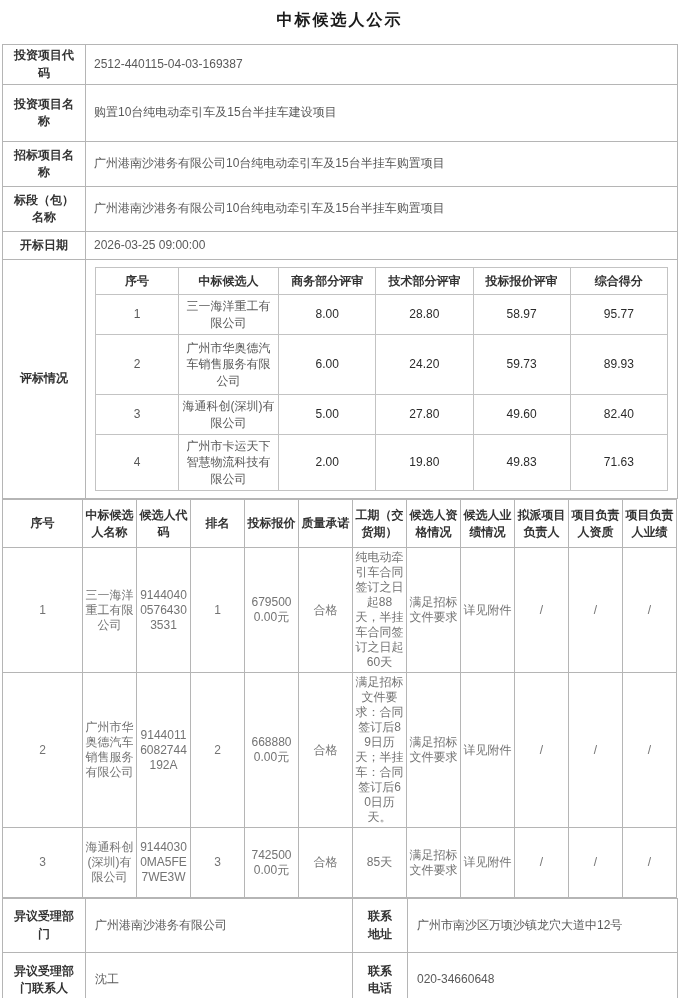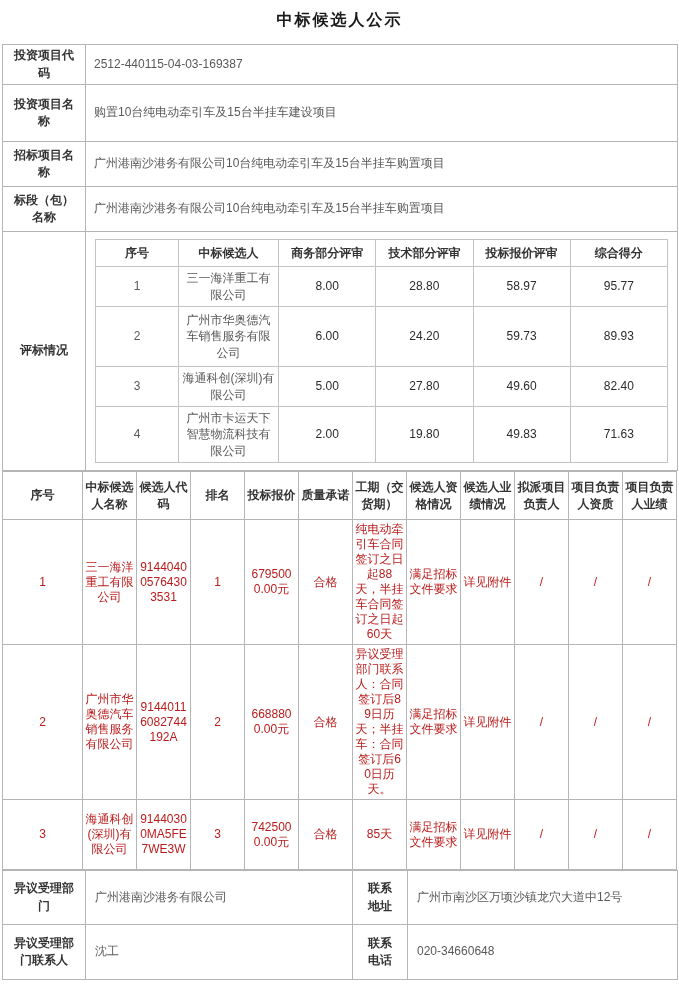--- a/index.html
+++ b/index.html
@@ -29,21 +29,21 @@
     border:1px solid #c3c3c3; text-align:center; padding:2px 3px;
     line-height:1.35; word-break:break-all;
   }
   .eval-hdr { font-weight:bold; color:#333333; }
   .eval-name { color:#595959; }
   .eval-seq { color:#595959; }
   .eval-score { font-weight:normal; color:#2b2b2b; }
   
   .cand-table td {
     text-align:center; padding:2px 2px; line-height:1.25;
-    color:#b91c1c; word-break:break-all;
+    color:#737373; word-break:break-all;
   }
   .cand-table td.hdr { font-weight:bold; color:#333333; line-height:1.4; }
   
   .contact-table .val { padding:18px 9px; }
   .stack { margin:0;border-radius:19px; }
 </style>
 </head>
 <body>
 
 <div class="page">
@@ -64,20 +64,24 @@
       <td class="lbl">投资项目名称</td>
       <td class="val">购置10台纯电动牵引车及15台半挂车建设项目</td>
     </tr>
     <tr style="height:45px">
       <td class="lbl">招标项目名称</td>
       <td class="val">广州港南沙港务有限公司10台纯电动牵引车及15台半挂车购置项目</td>
     </tr>
     <tr style="height:45px">
       <td class="lbl">标段（包）名称</td>
       <td class="val">广州港南沙港务有限公司10台纯电动牵引车及15台半挂车购置项目</td>
+    </tr>
+    <tr style="height:28px">
+      <td class="lbl">开标日期</td>
+      <td class="val">2026-03-25 09:00:00</td>
     </tr>
     <tr>
       <td class="lbl">评标情况</td>
       <td class="eval-wrap">
         <table class="eval-table">
           <colgroup>
             <col style="width:14.5%">
                 <col style="width:17.5%">
                 <col style="width:17%">
             <col style="width:17%">
@@ -176,21 +180,21 @@
       <td>/</td>
       <td>/</td>
     </tr>
     <tr style="height:135px">
       <td>2</td>
       <td>广州市华奥德汽车销售服务有限公司</td>
       <td>91440116082744192A</td>
       <td>2</td>
       <td>6688800.00元</td>
       <td>合格</td>
-      <td>异议受理部门联系人：合同签订后89日历天；半挂车：合同签订后60日历天。</td>
+      <td>满足招标文件要求：合同签订后89日历天；半挂车：合同签订后60日历天。</td>
       <td>满足招标文件要求</td>
       <td>详见附件</td>
       <td>/</td>
       <td>/</td>
       <td>/</td>
     </tr>
     <tr style="height:70px">
       <td>3</td>
       <td>海通科创(深圳)有限公司</td>
       <td>91440300MA5FE7WE3W</td>

